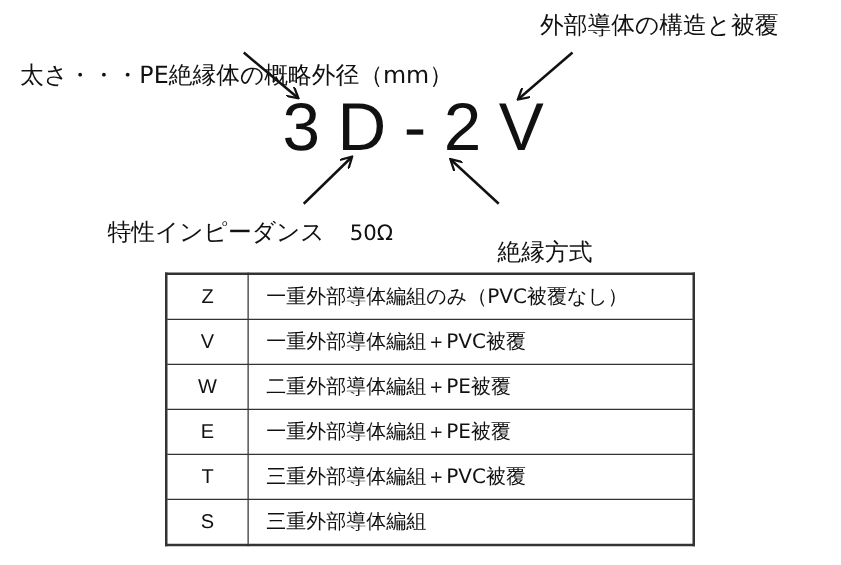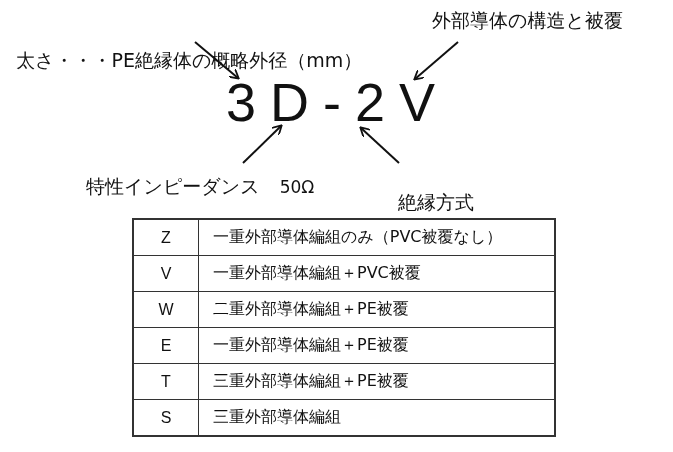--- a/index.html
+++ b/index.html
@@ -54,20 +54,20 @@
     <tr>
       <td class="key">W</td>
       <td class="desc">二重外部導体編組＋PE被覆</td>
     </tr>
     <tr>
       <td class="key">E</td>
       <td class="desc">一重外部導体編組＋PE被覆</td>
     </tr>
     <tr>
       <td class="key">T</td>
-      <td class="desc">三重外部導体編組＋PE被覆</td>
+      <td class="desc">三重外部導体編組＋PVC被覆</td>
     </tr>
     <tr>
       <td class="key">S</td>
       <td class="desc">三重外部導体編組</td>
     </tr>
   </tbody>
 </table>
 
 </body></html>

